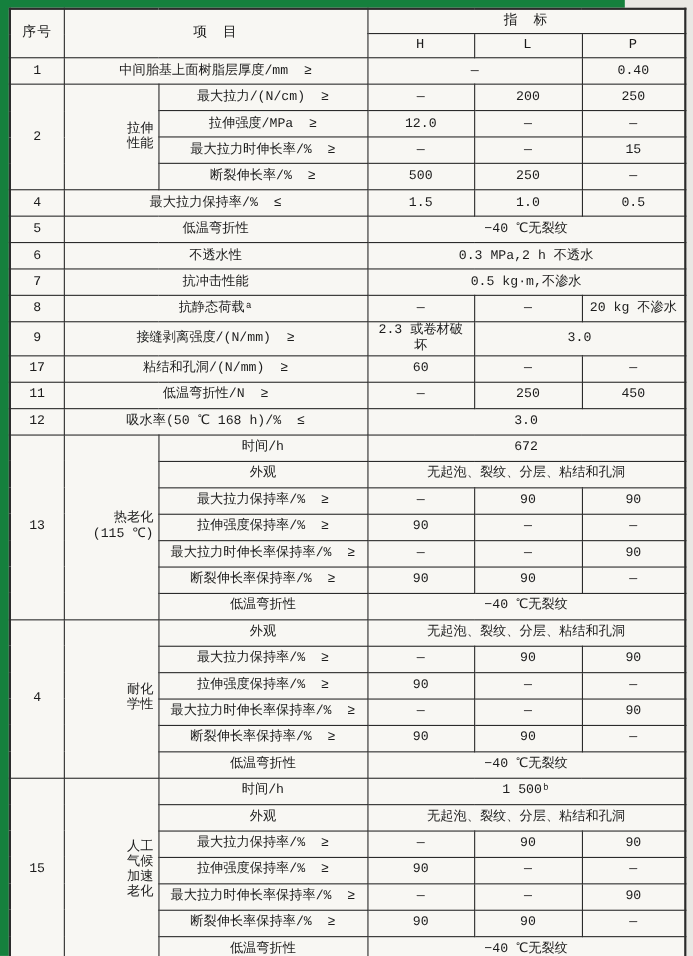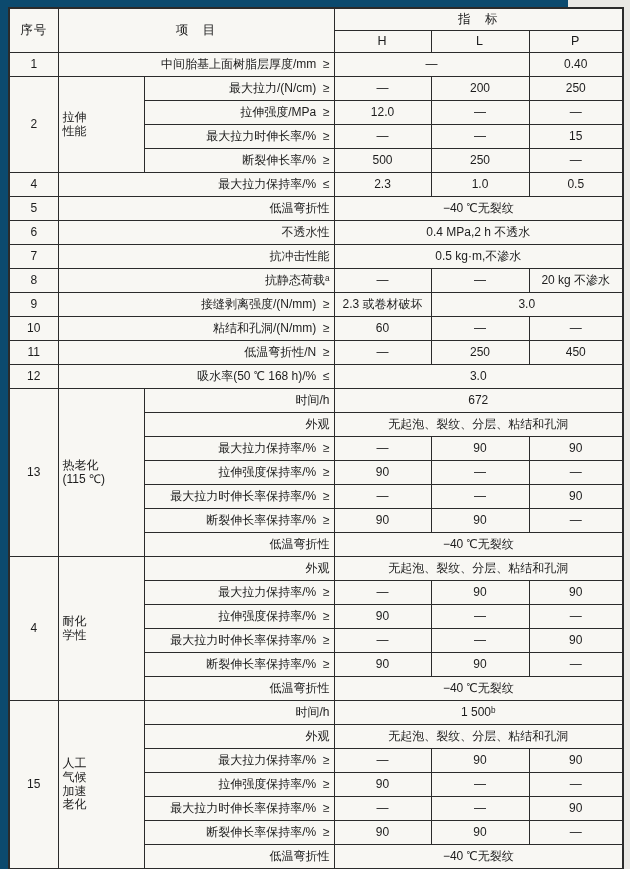--- a/index.html
+++ b/index.html
@@ -1,43 +1,43 @@
 <!DOCTYPE html>
 <html><head>
 <meta charset="utf-8">
 <style>
   html,body{margin:0;padding:0;background:#e9e8e4;}
   .page{
     box-sizing:border-box;
     width:568px;height:869px;
-    background:#0c4a6e;
+    background:#15803d;
     padding:7px 8px;
-    font-family:Liberation Sans, sans-serif;
+    font-family:Liberation Mono, monospace;
     color:#1c1c1c;
   }
   table.spec{
     border-collapse:collapse;
     table-layout:fixed;
     width:614px;
     background:#f8f7f3;
     border:2px solid #2b2b2b;
   }
   .spec th,.spec td{
     border:1px solid #2b2b2b;
     font-weight:normal;
     font-size:12px;
     line-height:1.15;
     padding:1px 4px;
     height:21px;
     overflow:hidden;
   }
   .spec thead th{height:19px;font-size:12.5px;letter-spacing:1px;text-align:center;}
   .c-no{text-align:center;}
-  .c-lbl{text-align:right;padding-left:8px;white-space:pre-wrap;margin-top:10px;}
-  .c-grp{text-align:left;white-space:pre-line;line-height:1.6;}
+  .c-lbl{text-align:center;padding-left:8px;white-space:pre-wrap;margin-top:10px;}
+  .c-grp{text-align:right;white-space:pre-line;line-height:1.6;}
   .c-val{text-align:center;}
   tr.fnrow td{
     border:none;
     height:auto;
     padding:4px 8px 3px 26px;
     text-align:left;
     font-size:11.5px;
   }
 </style>
 </head>
@@ -97,54 +97,54 @@
       <tr>
         <td class="c-lbl">断裂伸长率/%  ≥</td>
         <td class="c-val">500</td>
         <td class="c-val">250</td>
         <td class="c-val">—</td>
       </tr>
 
       <tr>
         <td class="c-no">4</td>
         <td class="c-lbl" colspan="2">最大拉力保持率/%  ≤</td>
-        <td class="c-val">2.3</td>
+        <td class="c-val">1.5</td>
         <td class="c-val">1.0</td>
         <td class="c-val">0.5</td>
       </tr>
       <tr>
         <td class="c-no">5</td>
         <td class="c-lbl" colspan="2">低温弯折性</td>
         <td class="c-val" colspan="3">−40 ℃无裂纹</td>
       </tr>
       <tr>
         <td class="c-no">6</td>
         <td class="c-lbl" colspan="2">不透水性</td>
-        <td class="c-val" colspan="3">0.4 MPa,2 h 不透水</td>
+        <td class="c-val" colspan="3">0.3 MPa,2 h 不透水</td>
       </tr>
       <tr>
         <td class="c-no">7</td>
         <td class="c-lbl" colspan="2">抗冲击性能</td>
         <td class="c-val" colspan="3">0.5 kg·m,不渗水</td>
       </tr>
       <tr>
         <td class="c-no">8</td>
         <td class="c-lbl" colspan="2">抗静态荷载ᵃ</td>
         <td class="c-val">—</td>
         <td class="c-val">—</td>
         <td class="c-val">20 kg 不渗水</td>
       </tr>
       <tr>
         <td class="c-no">9</td>
         <td class="c-lbl" colspan="2">接缝剥离强度/(N/mm)  ≥</td>
         <td class="c-val">2.3 或卷材破坏</td>
         <td class="c-val" colspan="2">3.0</td>
       </tr>
       <tr>
-        <td class="c-no">10</td>
+        <td class="c-no">17</td>
         <td class="c-lbl" colspan="2">粘结和孔洞/(N/mm)  ≥</td>
         <td class="c-val">60</td>
         <td class="c-val">—</td>
         <td class="c-val">—</td>
       </tr>
       <tr>
         <td class="c-no">11</td>
         <td class="c-lbl" colspan="2">低温弯折性/N  ≥</td>
         <td class="c-val">—</td>
         <td class="c-val">250</td>

